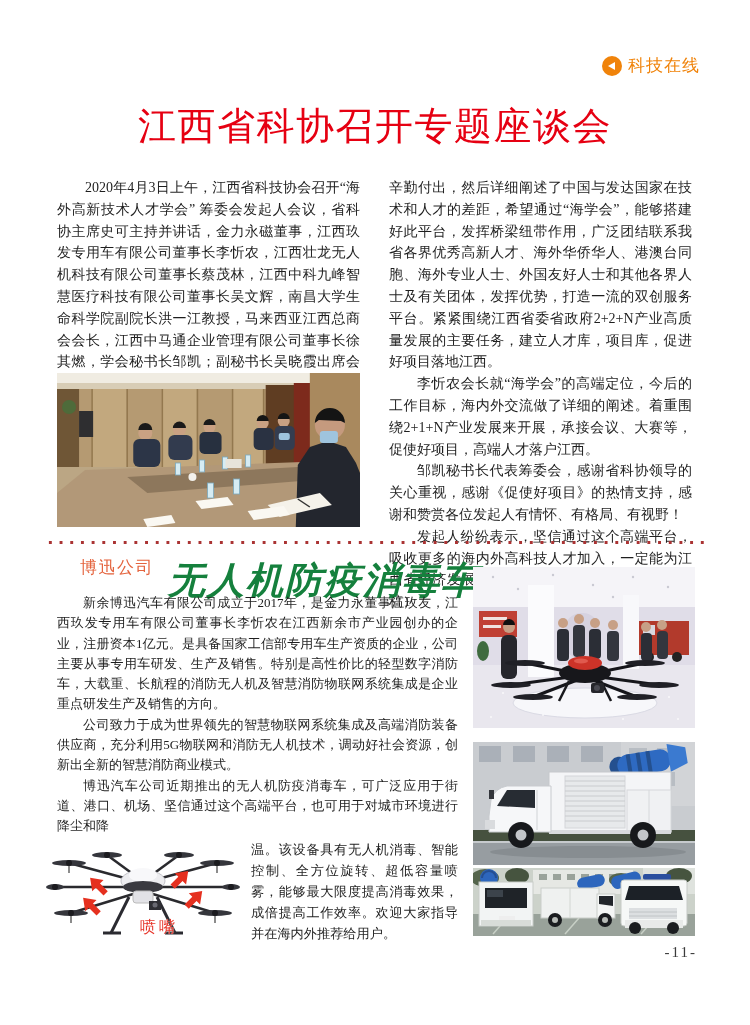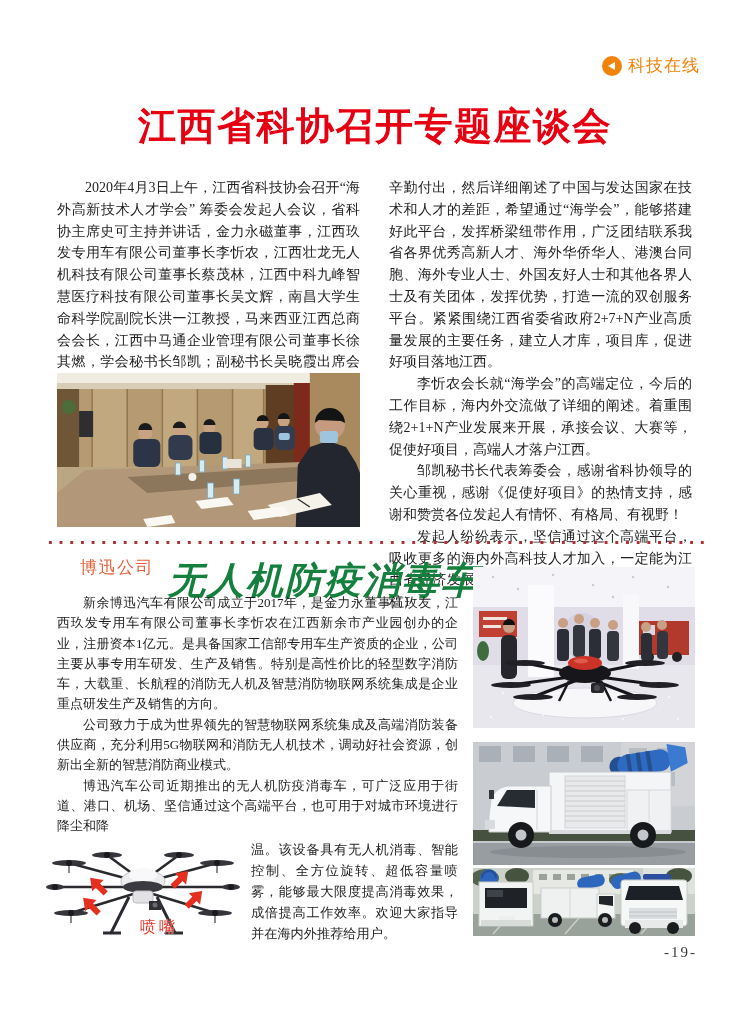--- a/index.html
+++ b/index.html
@@ -13,21 +13,21 @@
                 font-family:"Liberation Sans","DejaVu Sans",sans-serif; }
   .tag-icon { width:20px; height:20px; border-radius:50%; background:#f0830a;
               display:flex; align-items:center; justify-content:center; flex:none; }
   .tag-icon .tri { width:0; height:0; border-top:4.5px solid transparent;
                    border-bottom:4.5px solid transparent; border-right:7px solid #ffffff;
                    margin-right:1px; }
   .tag-label { color:#f0830a; font-size:17px; letter-spacing:1px; }
 
   
   .title1 { position:absolute; top:101px; left:0; width:100%; margin:0; text-align:center;
-            font-family:"Liberation Sans","DejaVu Sans",sans-serif; font-weight:bold;
+            font-family:"Liberation Sans","DejaVu Sans",sans-serif; font-weight:normal;
             font-size:38px; letter-spacing:1.5px; color:#e60012; }
 
   .col { position:absolute; width:303px; font-size:14px; line-height:21.8px;
          text-align:justify; color:#1e1e1e; }
   .col p { margin:0; }
   .indent { text-indent:2em; }
   .col-left  { left:57px;  top:177px; }
   .col-right { left:389px; top:177px; }
 
   .meeting-photo { position:absolute; left:57px; top:373px; width:303px; height:154px; }
@@ -76,21 +76,21 @@
   </div>
 
   <h1 class="title1">江西省科协召开专题座谈会</h1>
 
   <div class="col col-left">
     <p class="indent">2020年4月3日上午，江西省科技协会召开“海外高新技术人才学会” 筹委会发起人会议，省科协主席史可主持并讲话，金力永磁董事，江西玖发专用车有限公司董事长李忻农，江西壮龙无人机科技有限公司董事长蔡茂林，江西中科九峰智慧医疗科技有限公司董事长吴文辉，南昌大学生命科学院副院长洪一江教授，马来西亚江西总商会会长，江西中马通企业管理有限公司董事长徐其燃，学会秘书长邹凯；副秘书长吴晓霞出席会议。</p>
     <p class="indent">史可主席发表讲话：他首先感谢大家的几个月来的</p>
   </div>
 
   <div class="col col-right">
-    <p>辛勤付出，然后详细阐述了中国与发达国家在技术和人才的差距，希望通过“海学会”，能够搭建好此平台，发挥桥梁纽带作用，广泛团结联系我省各界优秀高新人才、海外华侨华人、港澳台同胞、海外专业人士、外国友好人士和其他各界人士及有关团体，发挥优势，打造一流的双创服务平台。紧紧围绕江西省委省政府2+7+N产业高质量发展的主要任务，建立人才库，项目库，促进好项目落地江西。</p>
+    <p>辛勤付出，然后详细阐述了中国与发达国家在技术和人才的差距，希望通过“海学会”，能够搭建好此平台，发挥桥梁纽带作用，广泛团结联系我省各界优秀高新人才、海外华侨华人、港澳台同胞、海外专业人士、外国友好人士和其他各界人士及有关团体，发挥优势，打造一流的双创服务平台。紧紧围绕江西省委省政府2+2+N产业高质量发展的主要任务，建立人才库，项目库，促进好项目落地江西。</p>
     <p class="indent">李忻农会长就“海学会”的高端定位，今后的工作目标，海内外交流做了详细的阐述。着重围绕2+1+N产业发展来开展，承接会议、大赛等，促使好项目，高端人才落户江西。</p>
     <p class="indent">邹凯秘书长代表筹委会，感谢省科协领导的关心重视，感谢《促使好项目》的热情支持，感谢和赞赏各位发起人有情怀、有格局、有视野！</p>
     <p class="indent">发起人纷纷表示，坚信通过这个高端平台，吸收更多的海内外高科技人才加入，一定能为江西省经济发展贡献一份力量。（海学会秘书处供稿）</p>
   </div>
 
   <div class="meeting-photo">
     <svg viewBox="0 0 302 154" preserveAspectRatio="none">
       <rect width="302" height="154" fill="#bba684"></rect>
       <rect width="302" height="10" fill="#f0ece2"></rect>
       <rect y="10" width="302" height="6" fill="#d8cdb6"></rect>
@@ -416,15 +416,15 @@
       <polygon points="156,18 206,18 210,32 152,32" fill="#1c2127"></polygon>
       <rect x="156" y="40" width="48" height="11" fill="#dcdfe1"></rect>
       <line x1="156" y1="44" x2="204" y2="44" stroke="#c0c4c6"></line>
       <line x1="156" y1="48" x2="204" y2="48" stroke="#c0c4c6"></line>
       <rect x="152" y="52" width="58" height="8" fill="#e8eae9"></rect>
       <circle cx="162" cy="60" r="6" fill="#1a1c1f"></circle>
         <circle cx="200" cy="60" r="6" fill="#1a1c1f"></circle>
     </svg>
   </div>
 
-  <div class="page-number">-19-</div>
+  <div class="page-number">-11-</div>
 
 </div>
 
 </body></html>

